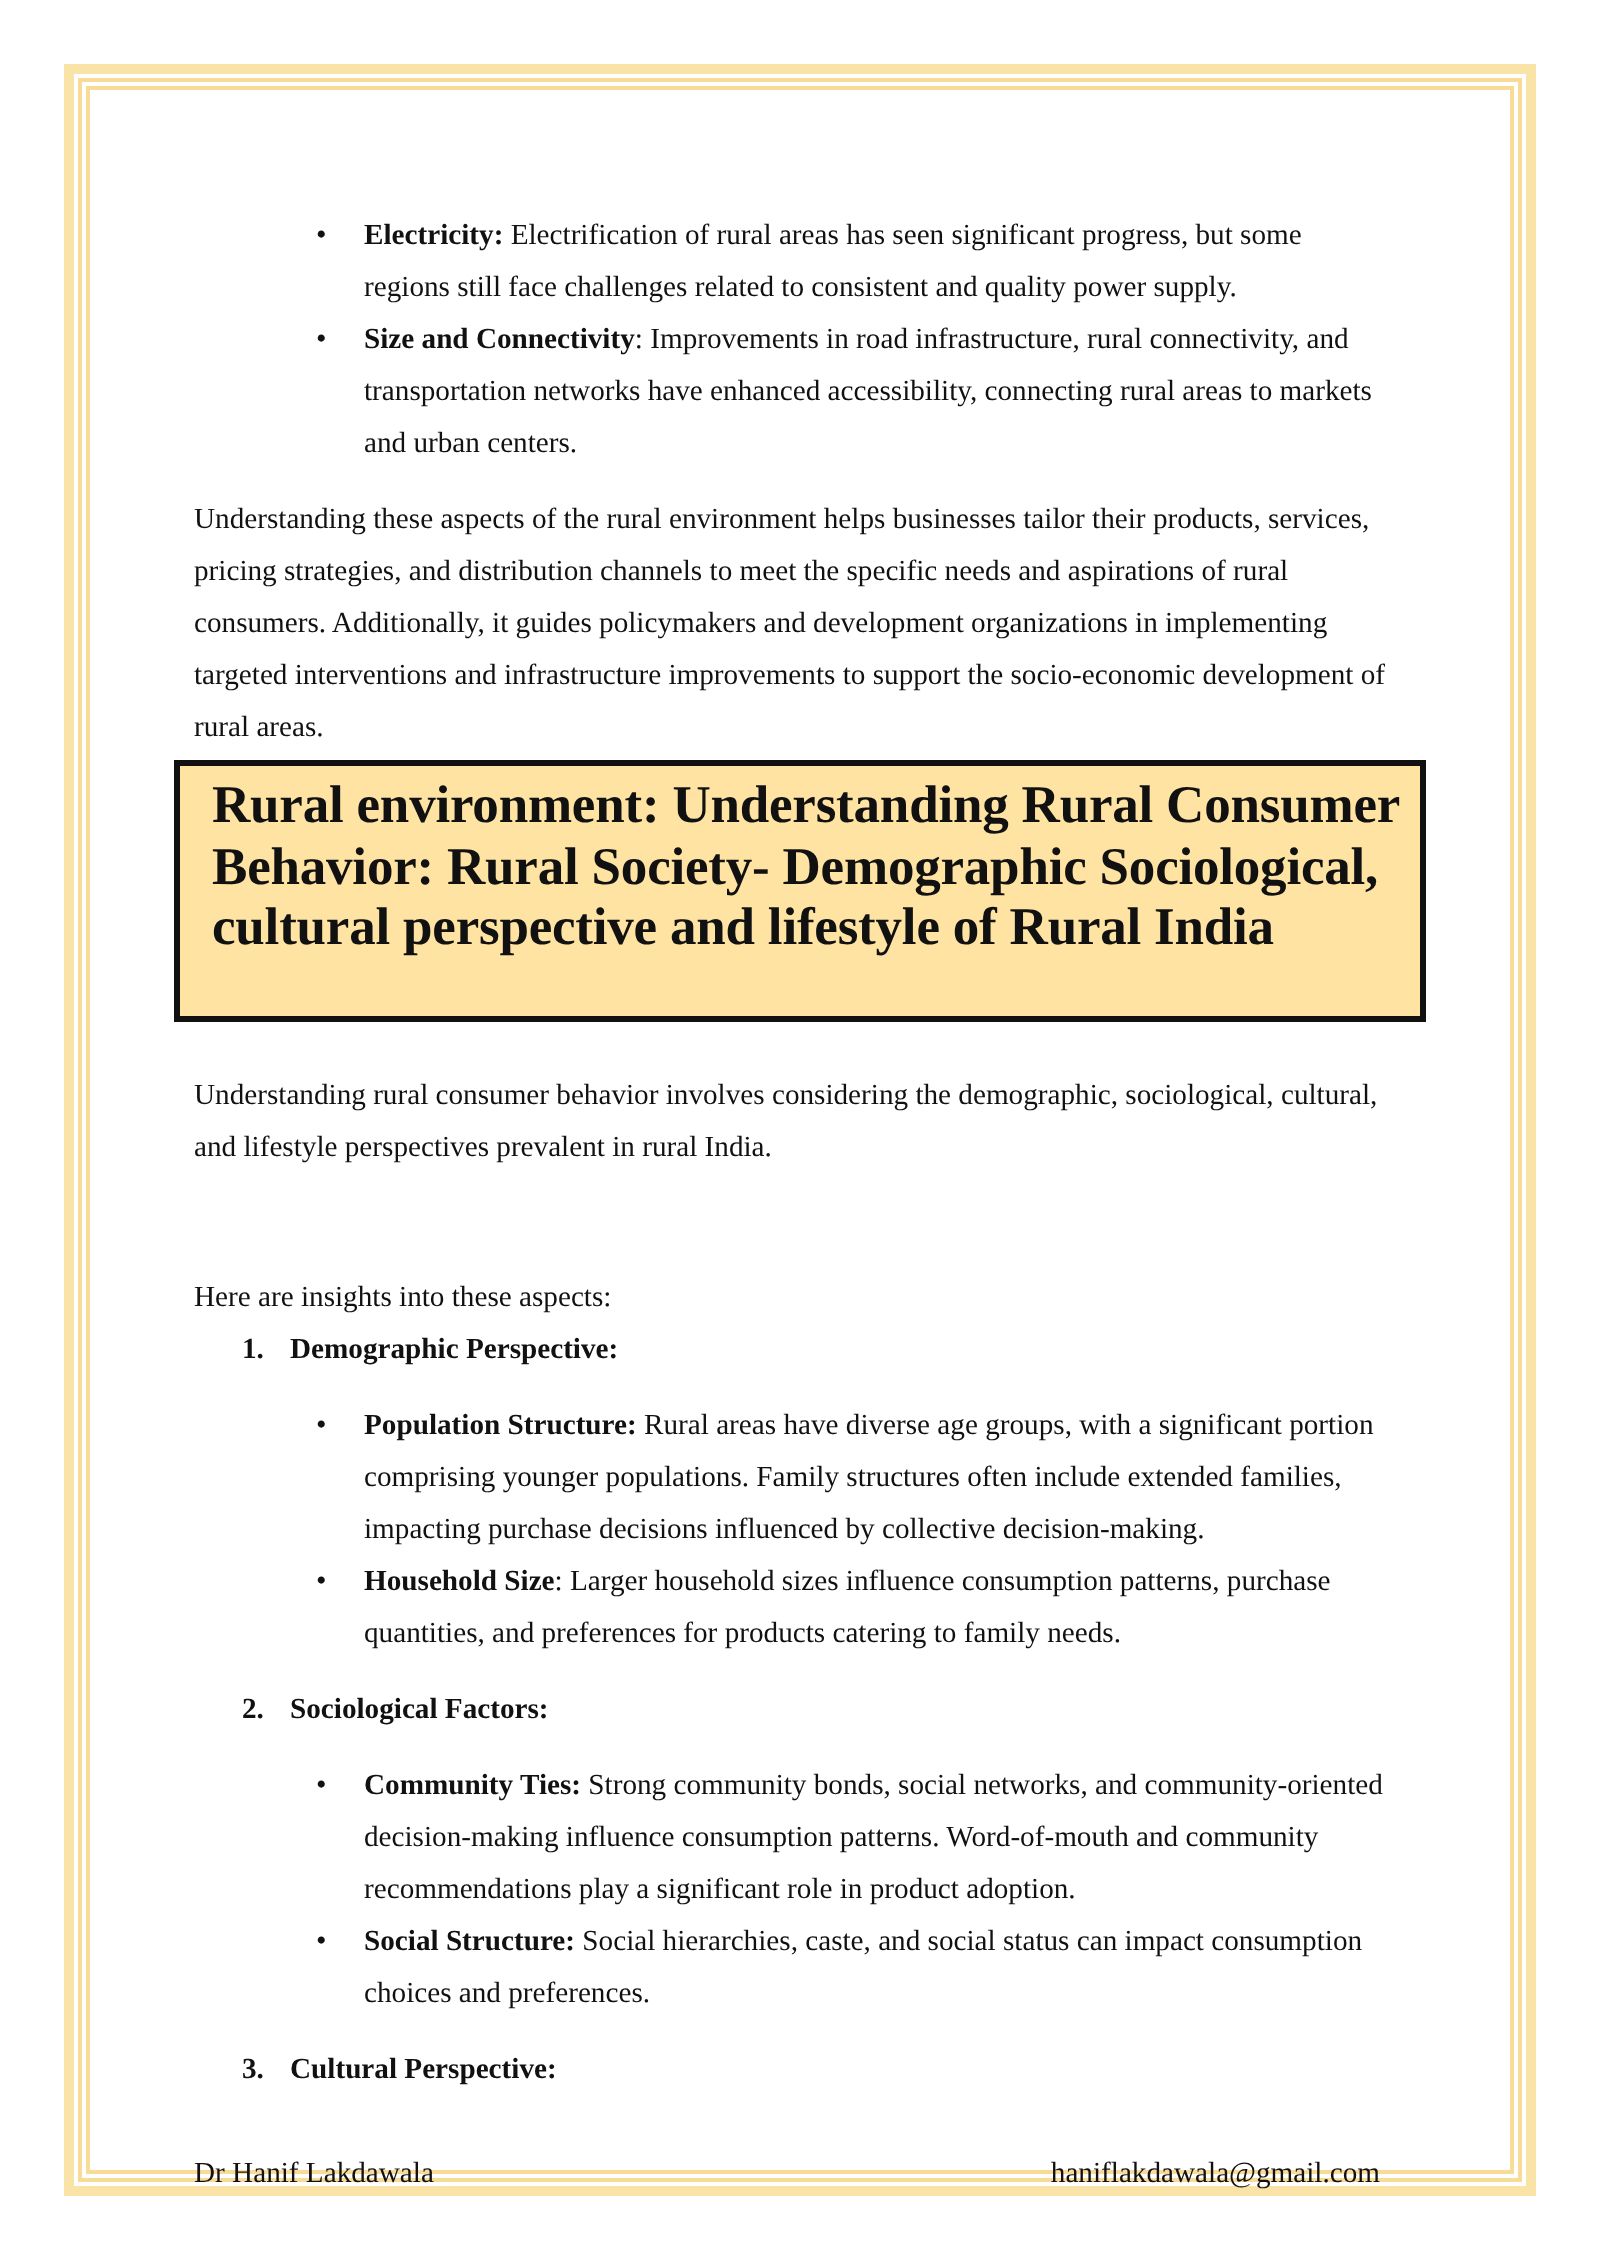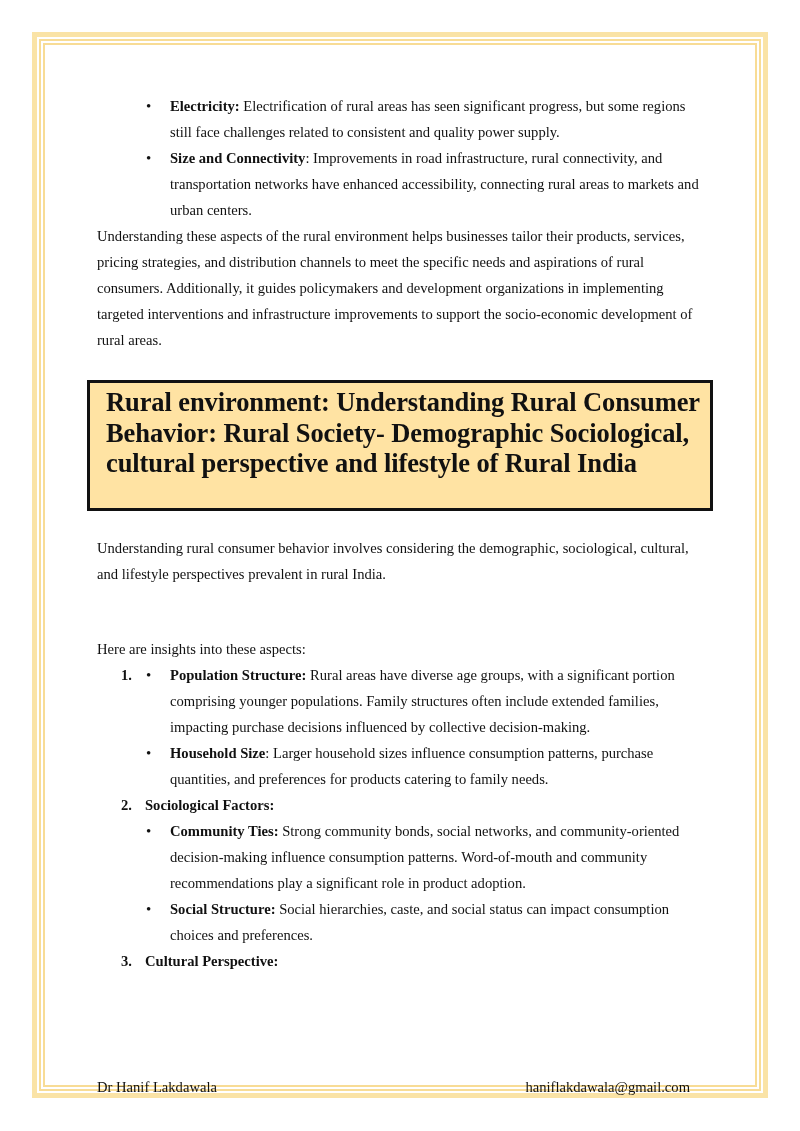--- a/index.html
+++ b/index.html
@@ -41,21 +41,21 @@
       position: absolute;
       left: 97px;
       top: 93px;
       width: 612px;
       font-size: 14.6px;
       line-height: 26px;
     }
     p { margin: 0; }
     .bullets {
       list-style: none;
-      margin: 0;
+      margin: 12px;
       padding: 0 0 0 73px;
     }
     .bullets li {
       position: relative;
     }
     .bullets li::before {
       content: "\2022";
       position: absolute;
       left: -24px;
       top: 0;
@@ -152,20 +152,21 @@
 
 <div class="section2">
   <p>Understanding rural consumer behavior involves considering the demographic, sociological, cultural, and lifestyle perspectives prevalent in rural India.</p>
 </div>
 
 <div class="insights-title">Here are insights into these aspects:</div>
 
 <div class="numbered">
   <div class="num-item">
     <span class="num-label">1.</span>
+    <div class="num-title">Demographic Perspective:</div>
     <ul class="bullets">
       <li>
         <b>Population Structure:</b><span> Rural areas have diverse age groups, with a significant portion comprising younger populations. Family structures often include extended families, impacting purchase decisions influenced by collective decision-making.</span>
       </li>
       <li>
         <b>Household Size</b><span>: Larger household sizes influence consumption patterns, purchase quantities, and preferences for products catering to family needs.</span>
       </li>
     </ul>
   </div>
   <div class="num-item">

